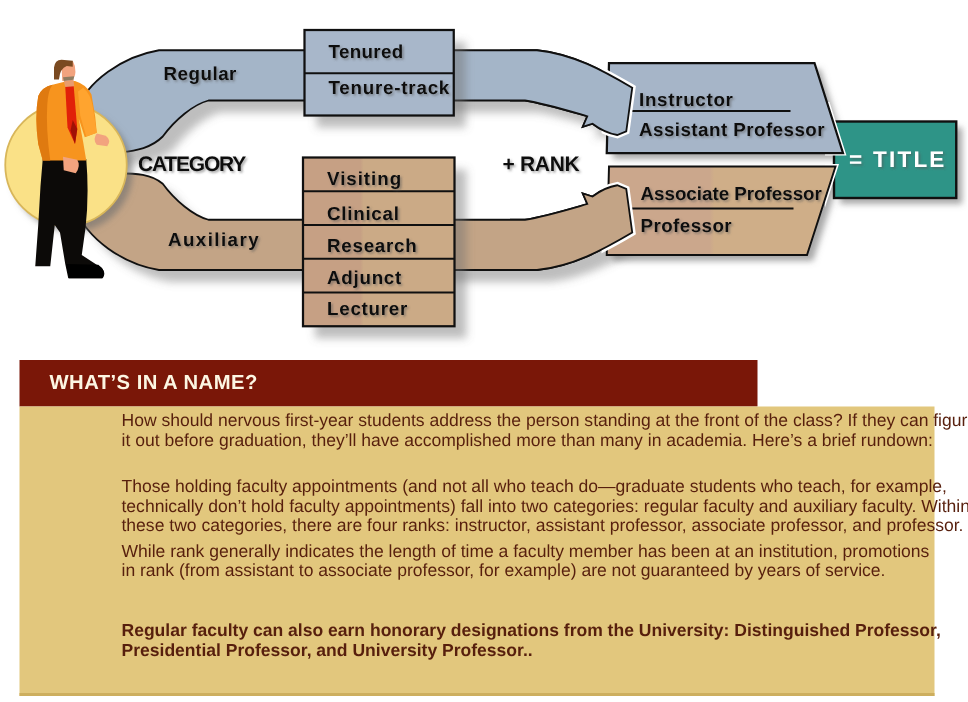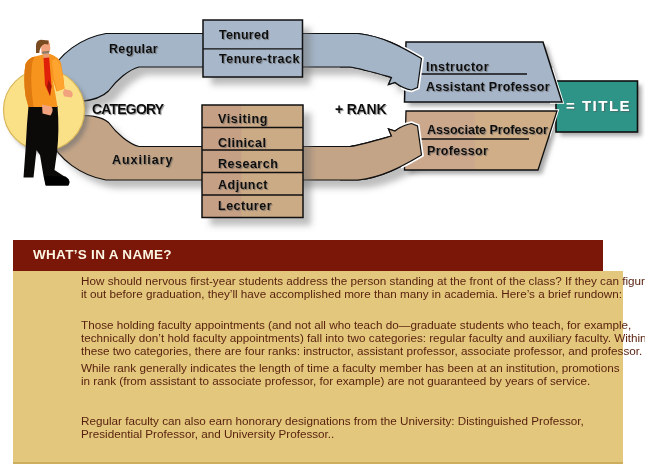--- a/index.html
+++ b/index.html
@@ -1,19 +1,19 @@
 <!DOCTYPE html>
 <html><head>
 <meta charset="utf-8">
 <style>
 html,body{margin:0;padding:0;background:#fff;width:645px;height:468px;overflow:hidden;}
 *{box-sizing:border-box;}
 body{font-family:"Liberation Sans", sans-serif;}
 #diagram{position:absolute;left:0;top:0;}
-#bar{position:absolute;left:13px;top:240px;width:590px;height:31px;background:#7a1708;}
+#bar{position:absolute;left:13px;top:240px;width:492px;height:31px;background:#7a1708;}
 #bar span{position:absolute;left:20px;top:7px;font-size:13.5px;font-weight:bold;color:#fdf6e3;letter-spacing:0.3px;}
 #tbody{position:absolute;left:13px;top:271px;width:610px;height:193px;background:#e2c77d;border-bottom:2px solid #cdae5e;}
 .p{position:absolute;left:35px;color:#571f0d;font-size:11.7px;line-height:13px;white-space:nowrap;margin-left:46px;}
 </style>
 </head>
 <body>
 <svg id="diagram" width="645" height="236" viewBox="0 0 645 236">
   <defs>
     <filter id="shBig" x="-30%" y="-30%" width="170%" height="170%">
       <feDropShadow dx="8" dy="8" stdDeviation="3" flood-color="#6e6e6e" flood-opacity="0.45"></feDropShadow>
@@ -143,13 +143,13 @@
   </g>
 </svg>
 
 <div id="bar">
     <span>WHAT’S IN A NAME?</span>
   </div>
 <div id="tbody"></div>
 <div class="p" style="top:274px;">How should nervous first-year students address the person standing at the front of the class? If they can figure<br>it out before graduation, they’ll have accomplished more than many in academia. Here’s a brief rundown:</div>
 <div class="p" style="top:318px;">Those holding faculty appointments (and not all who teach do—graduate students who teach, for example,<br>technically don’t hold faculty appointments) fall into two categories: regular faculty and auxiliary faculty. Within<br>these two categories, there are four ranks: instructor, assistant professor, associate professor, and professor.</div>
 <div class="p" style="top:361px;">While rank generally indicates the length of time a faculty member has been at an institution, promotions<br>in rank (from assistant to associate professor, for example) are not guaranteed by years of service.</div>
-<div class="p" style="top:414px;">Regular faculty can also earn honorary designations from the University: Distinguished Professor,<br>Presidential Professor, and University Professor..</div>
+<div class="p" style="top:414px;font-weight:bold;">Regular faculty can also earn honorary designations from the University: Distinguished Professor,<br>Presidential Professor, and University Professor..</div>
 
 </body></html>

